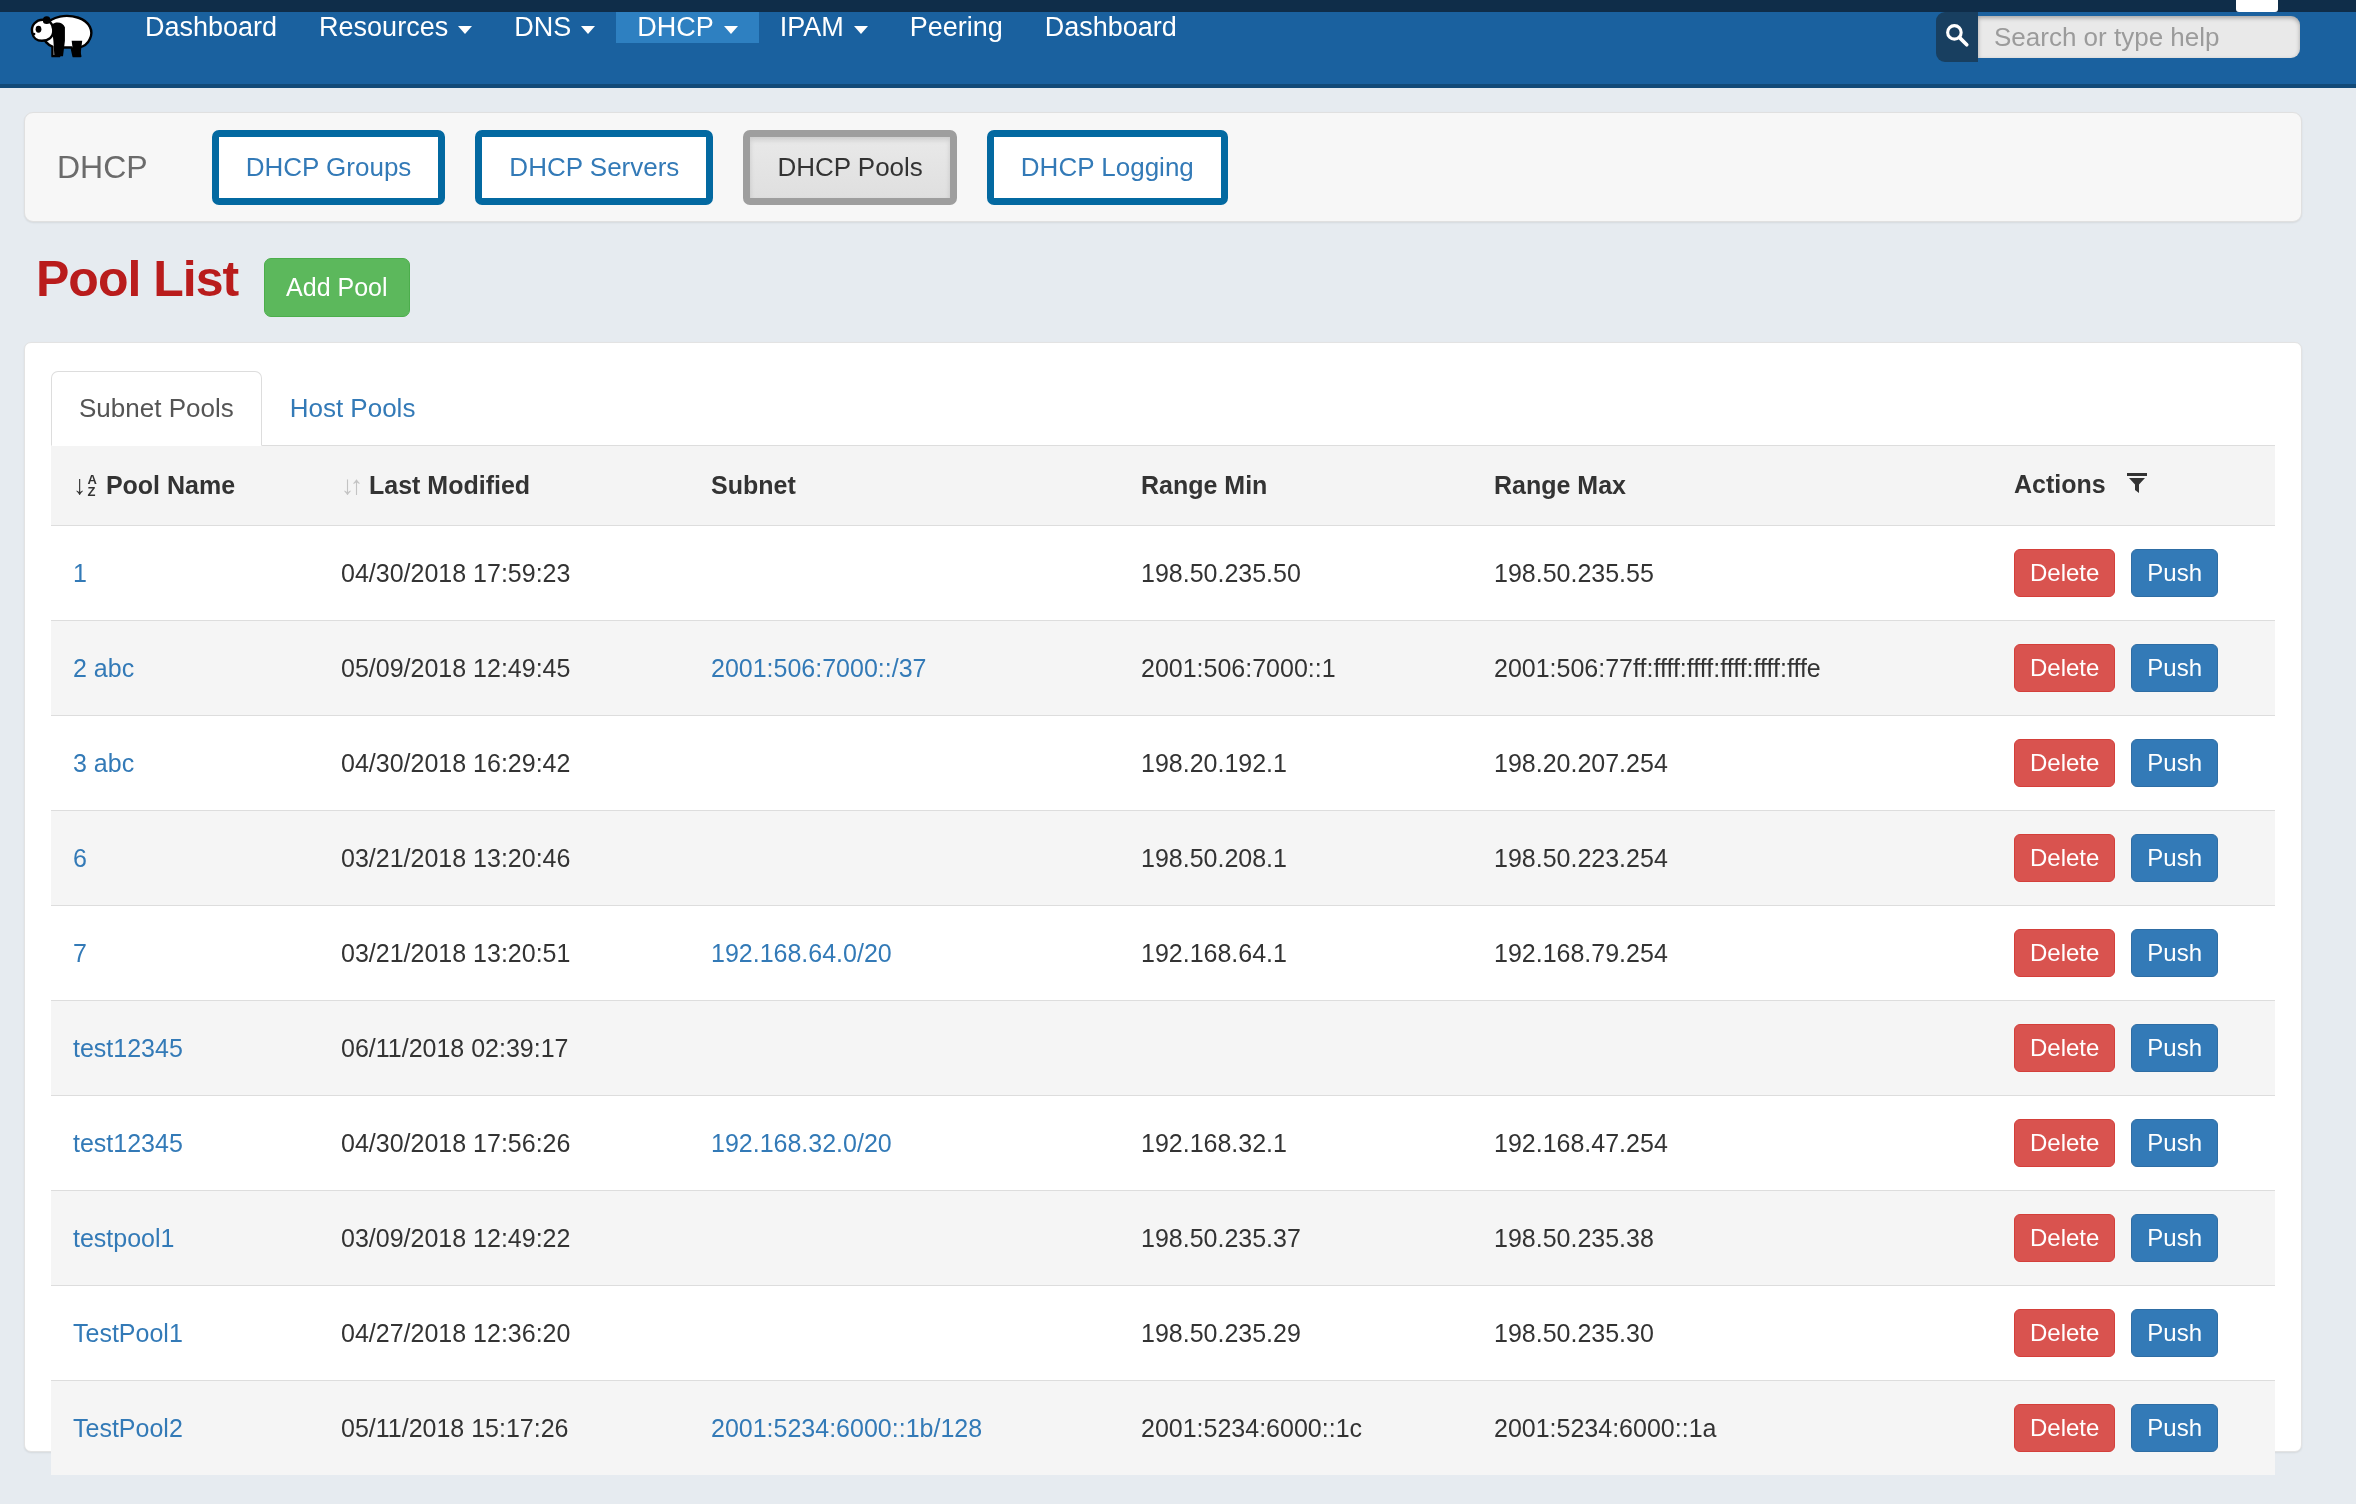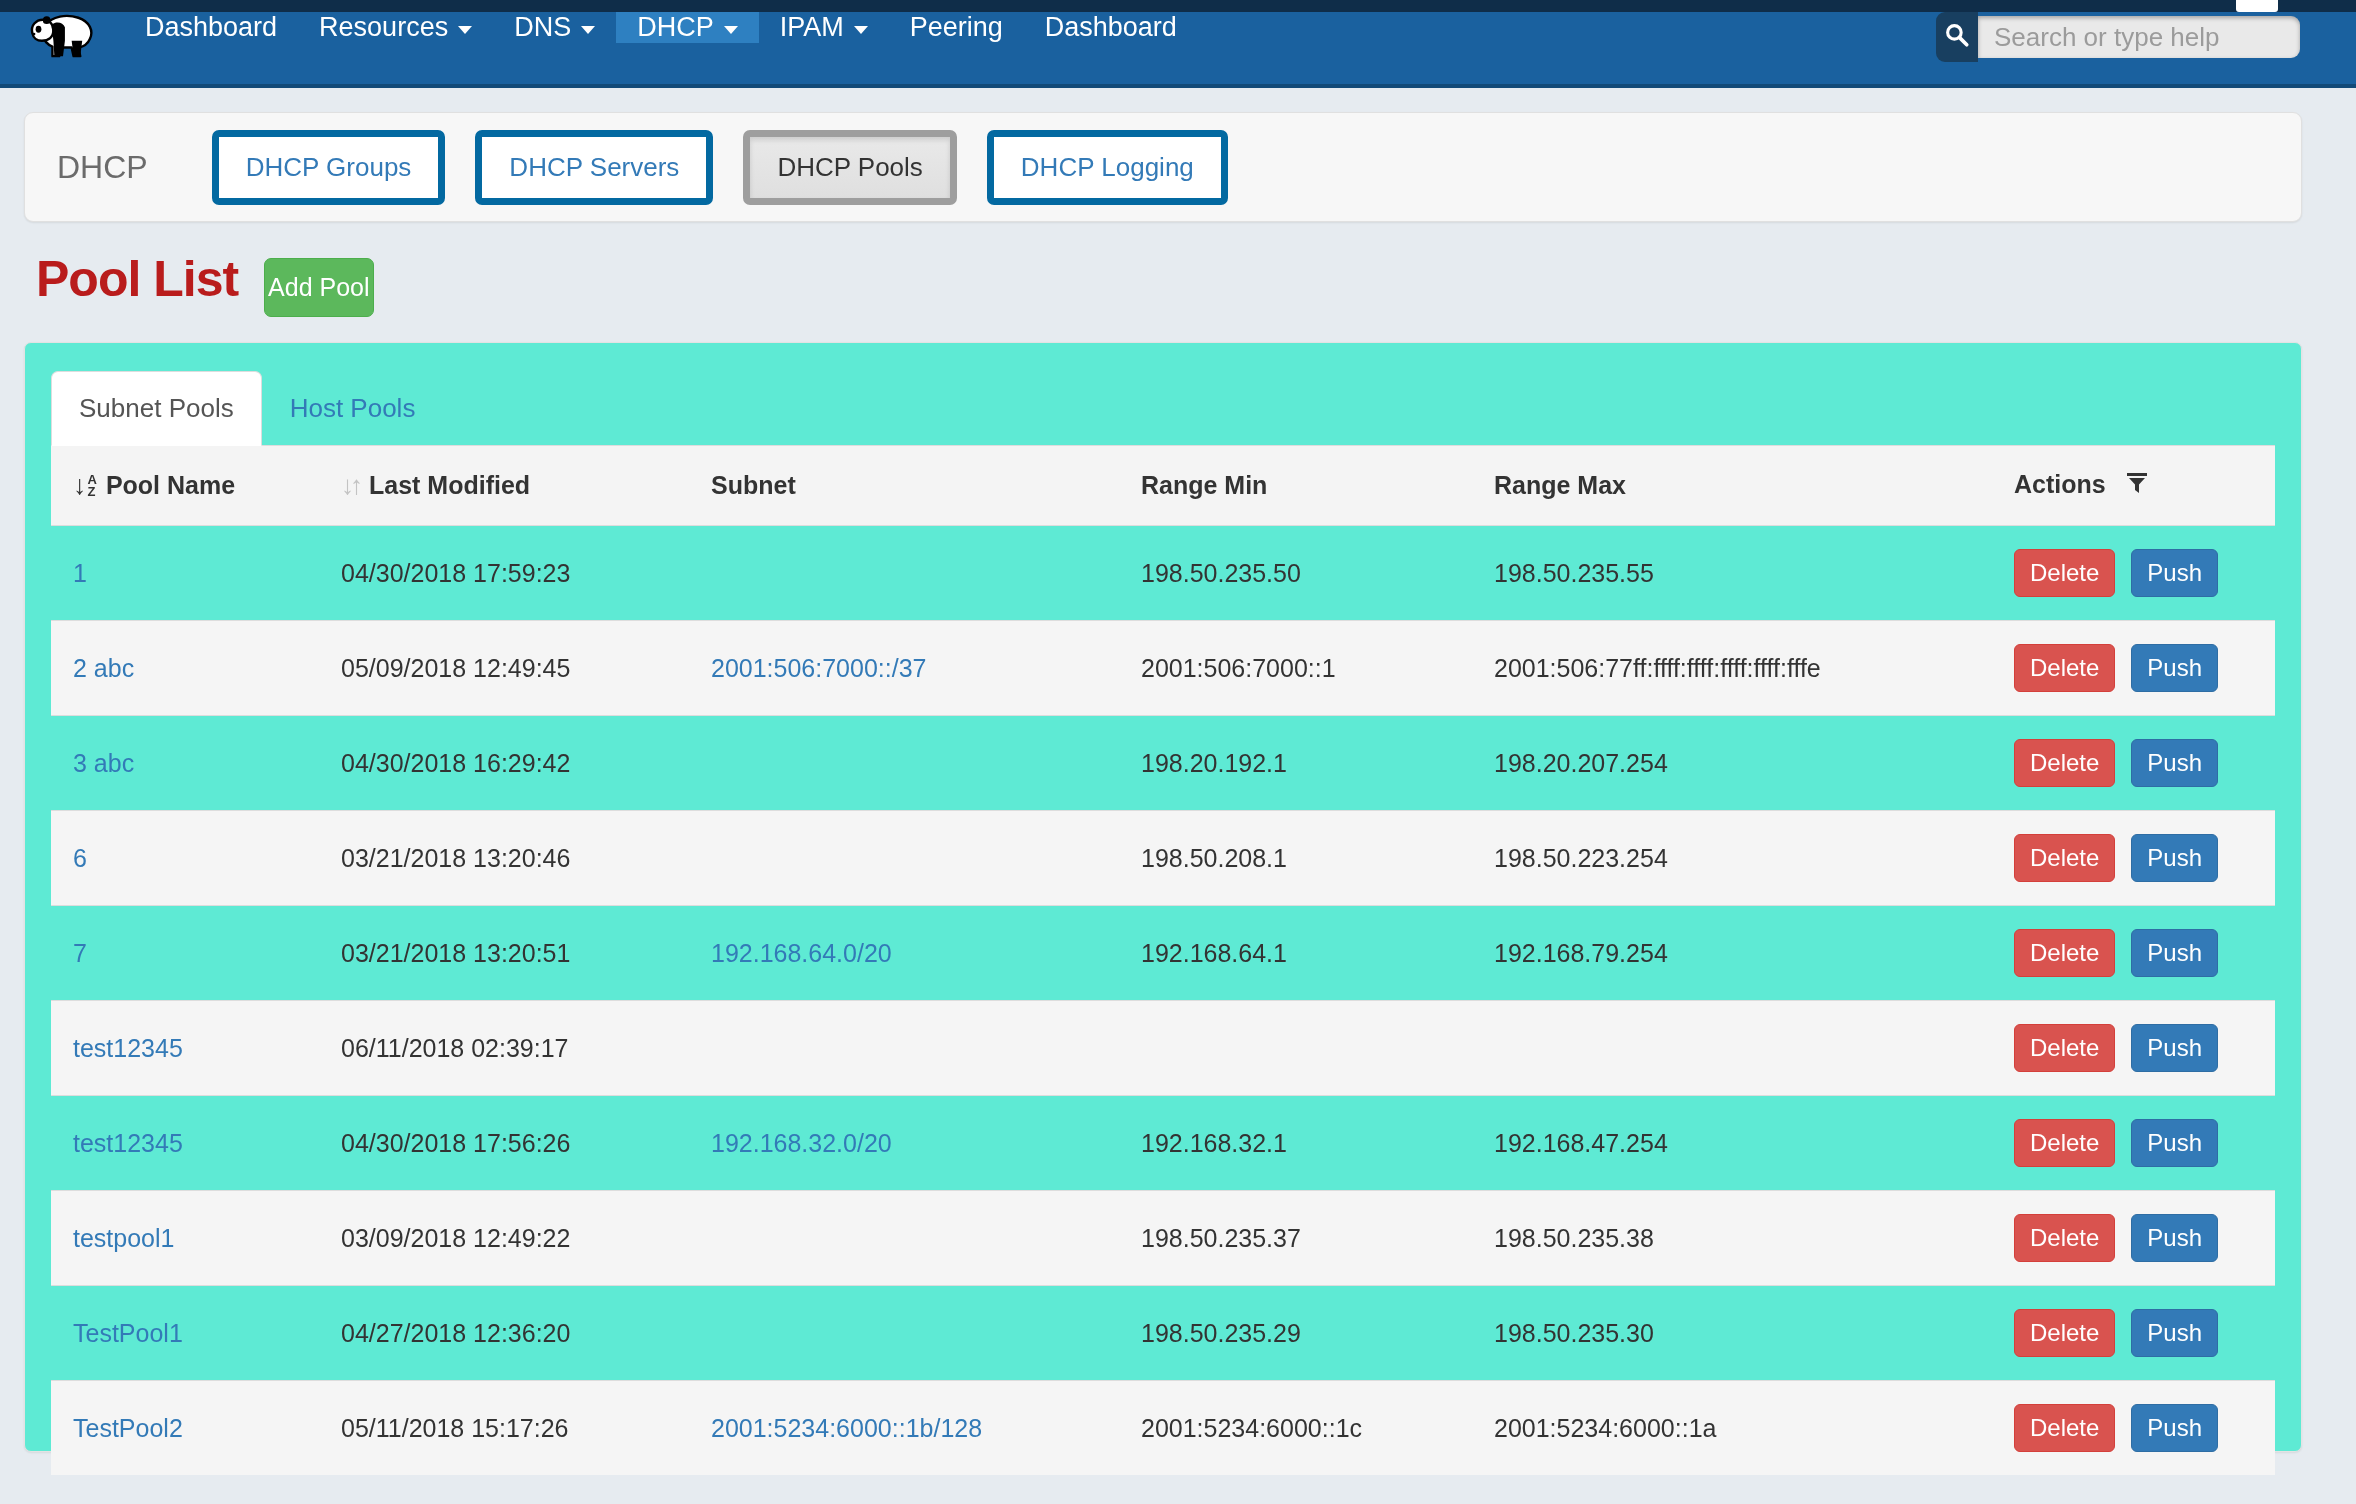--- a/index.html
+++ b/index.html
@@ -79,25 +79,25 @@
     color:#333;background:linear-gradient(#e9e9e9,#dfdfdf);
     border-color:#9e9e9e;
     box-shadow:inset 0 3px 5px rgba(0,0,0,.125);
   }
   
   .page-head{display:flex;align-items:center;margin:28px 0 18px 36px;}
   .page-title{font-size:50px;font-weight:bold;color:#b91c1c;margin:0 26px 16px 0;letter-spacing:-1px;}
   .add-btn{
     font-family:"Liberation Sans",sans-serif;
     background:var(--green);border:1px solid var(--green-border);
-    color:#fff;font-size:25px;border-radius:7px;padding:14px 3px;cursor:pointer;
+    color:#fff;font-size:25px;border-radius:7px;padding:14px 21px;cursor:pointer;
   }
   
   .main-card{
-    margin:0 54px 0 24px;background:#5eead4;
+    margin:0 54px 0 24px;background:#ffffff;
     border:1px solid #e3e3e3;border-radius:7px;
     box-shadow:0 1px 2px rgba(0,0,0,.08);
     padding:28px 26px 0 26px;height:1110px;
   }
   .tabs{display:flex;border-bottom:1px solid var(--border);}
   .tab{
     font-size:26px;padding:21px 27px;cursor:pointer;color:var(--link);
     border:1px solid transparent;border-radius:7px 7px 0 0;margin-bottom:-1px;
   }
   .tab.active{

